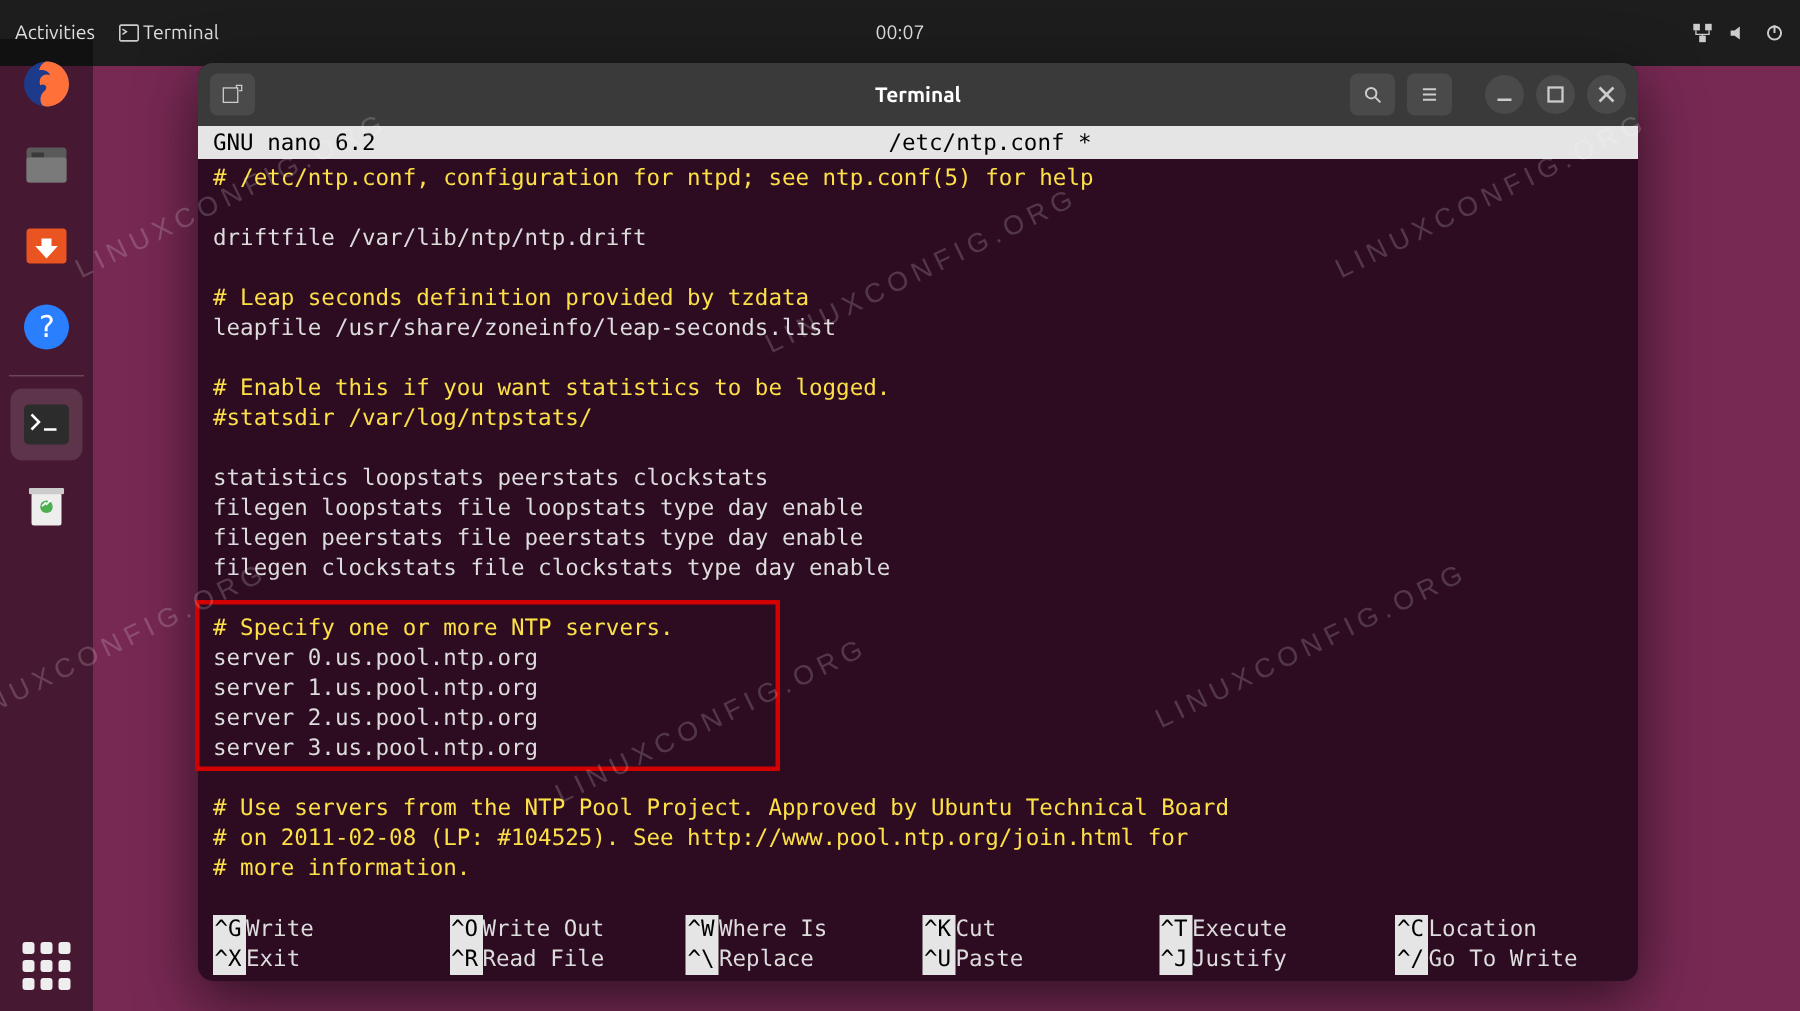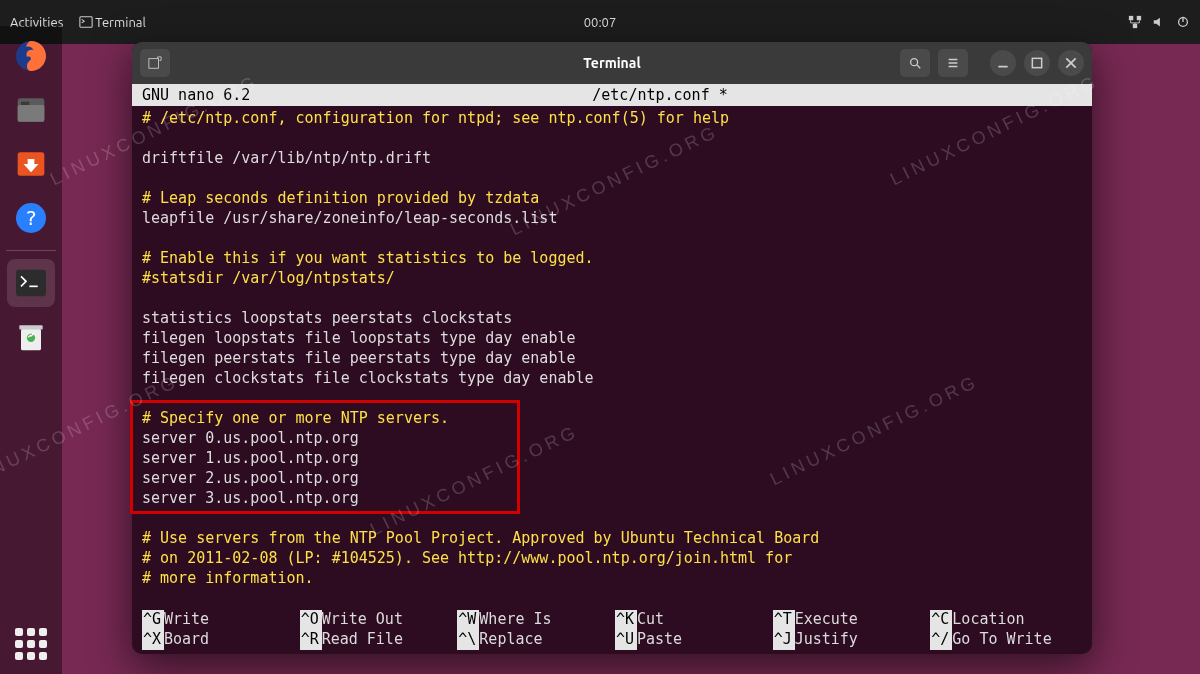--- a/index.html
+++ b/index.html
@@ -333,21 +333,21 @@
       <div class="sc">
         <span class="key">^T</span>
         <span> Execute</span>
       </div>
       <div class="sc">
         <span class="key">^C</span>
         <span> Location</span>
       </div>
       <div class="sc">
         <span class="key">^X</span>
-        <span> Board</span>
+        <span> Exit</span>
       </div>
       <div class="sc">
         <span class="key">^R</span>
         <span> Read File</span>
       </div>
       <div class="sc">
         <span class="key">^\</span>
         <span> Replace</span>
       </div>
       <div class="sc">

